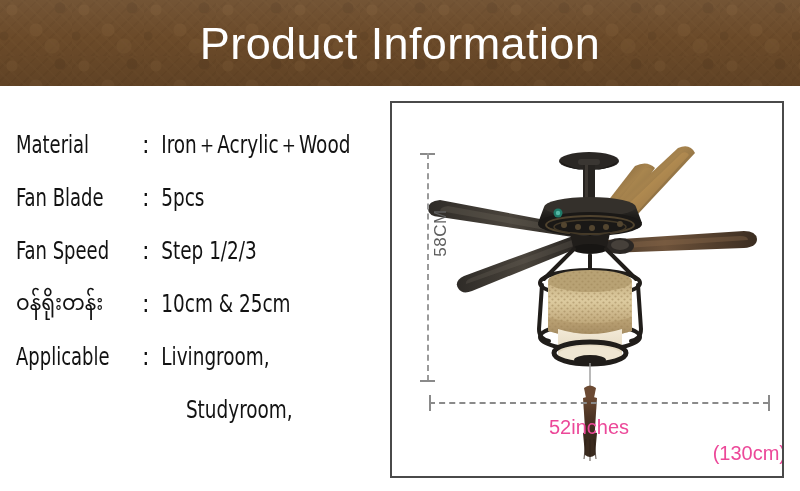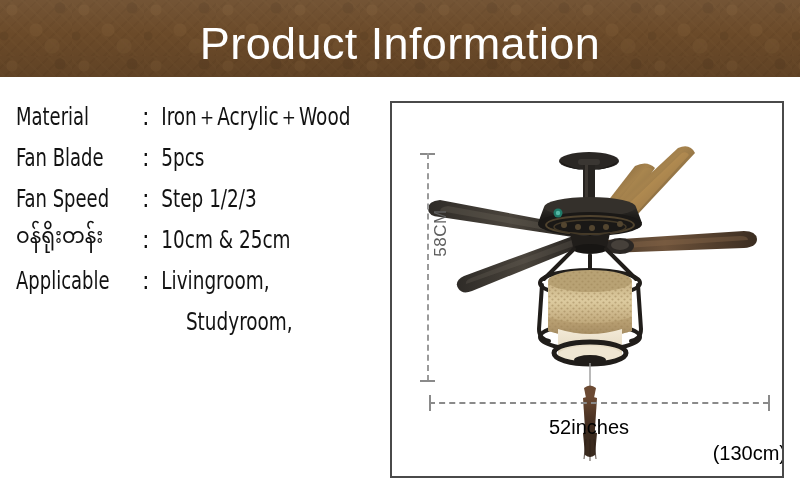--- a/index.html
+++ b/index.html
@@ -17,21 +17,21 @@
     width: 800px;
     height: 491px;
     overflow: hidden;
     background: #ffffff;
   }
 
   
   #banner {
     position: absolute;
     left: 0; top: 0;
-    width: 800px; height: 77px;
+    width: 800px; height: 86px;
     background-color: #6b4a29;
     overflow: hidden;
   }
   #banner-pattern {
     position: absolute;
     inset: 0;
     opacity: 0.55;
     background-color: #6b4a29;
     background-image:
       radial-gradient(circle at 12px 10px, rgba(123,88,52,0.95) 0 5px, rgba(0,0,0,0) 6px),
@@ -68,22 +68,23 @@
   #spec-list {
     position: absolute;
     left: 16px;
     top: 104px;
     width: 372px;
   }
   .spec-row {
     position: relative;
     height: 41px;
     display: flex;
-    align-items: flex-start;
+    align-items: flex-end;
     white-space: nowrap;
+    margin-top: 12px;
   }
   .spec-label {
     width: 126px;
     flex: 0 0 126px;
     color: #121212;
     font-family: "DejaVu Sans Condensed", "Liberation Sans Narrow", "Liberation Sans", sans-serif;
     font-size: 25px;
     font-weight: 400;
     font-stretch: condensed;
     transform: scaleX(0.80);
@@ -193,21 +194,21 @@
   }
   #dim-cap-h-left { left: 37px; }
   #dim-cap-h-right { left: 376px; }
 
   #dim-label-h {
     position: absolute;
     left: 0;
     top: 311px;
     width: 394px;
     text-align: center;
-    color: #000000;
+    color: #ec4899;
     font-family: "Liberation Sans", sans-serif;
     font-size: 20px;
     line-height: 26px;
     white-space: nowrap;
   }
   #dim-label-h .sub { display: block; text-align: right; }
 </style>
 </head>
 <body>
 

